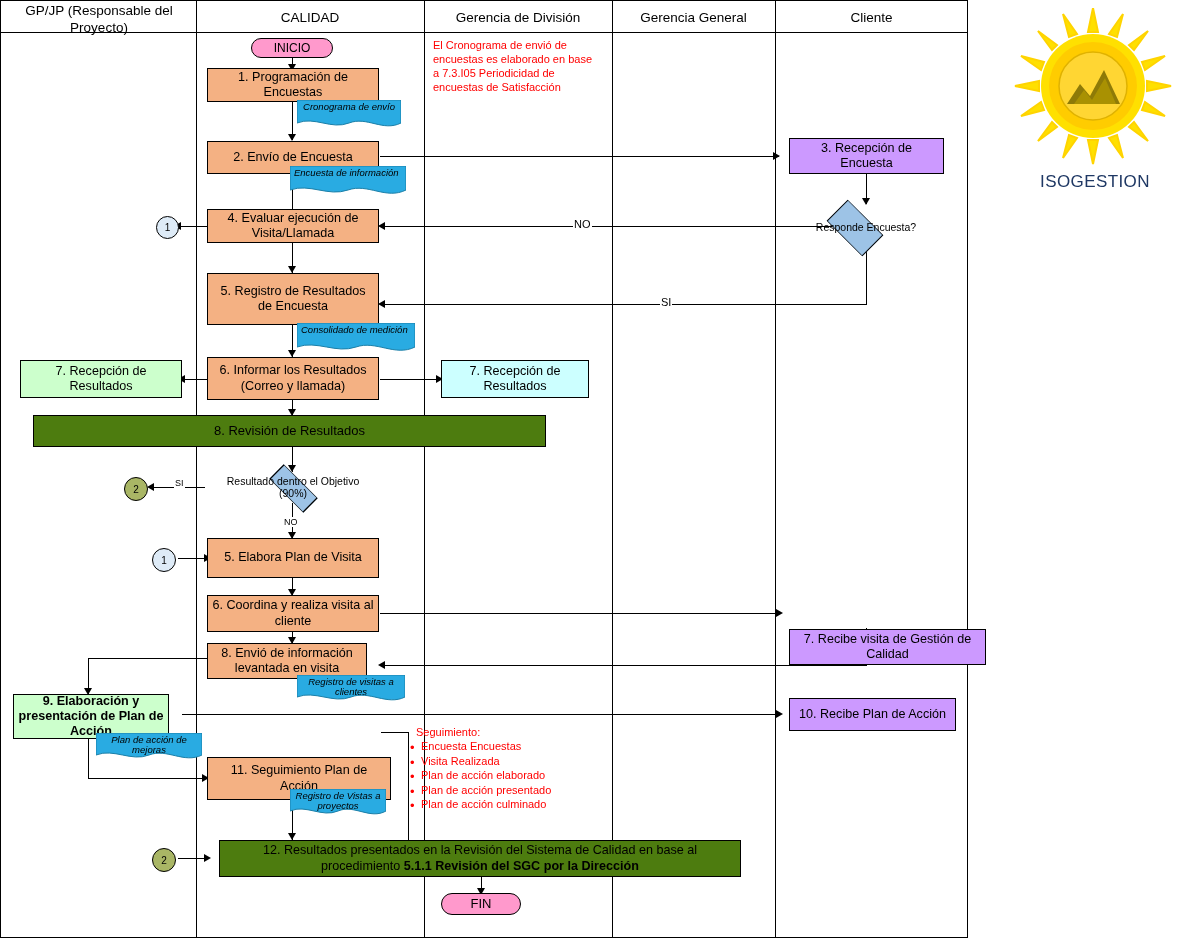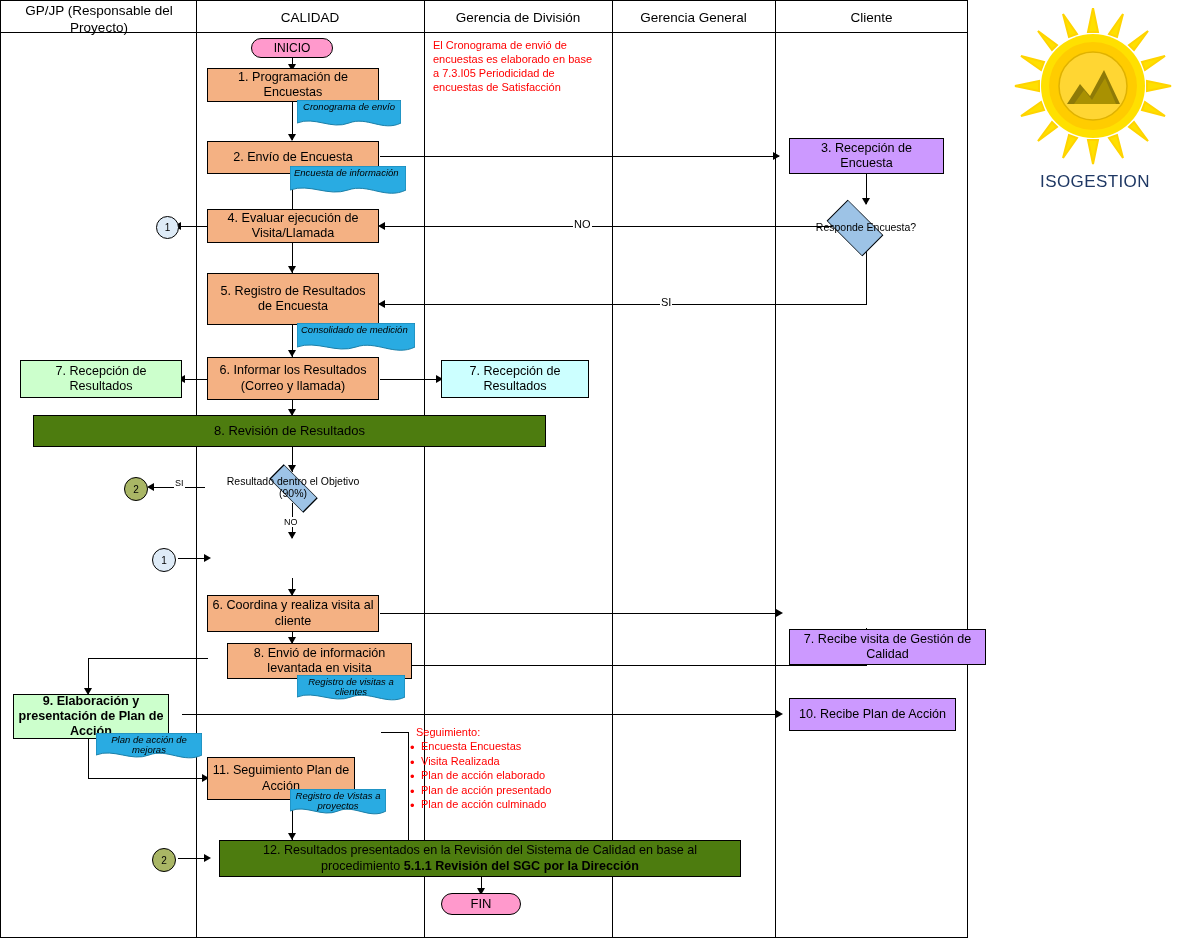--- a/index.html
+++ b/index.html
@@ -172,26 +172,27 @@
 
   <div class="node orange" style="left:207px;top:68px;width:172px;height:34px;" data-name="node-1-programacion-encuestas">1. Programación de Encuestas</div>
   <div class="node orange" style="left:207px;top:141px;width:172px;height:33px;" data-name="node-2-envio-encuesta">2. Envío de Encuesta</div>
   <div class="node purple" style="left:789px;top:138px;width:155px;height:36px;" data-name="node-3-recepcion-encuesta">3. Recepción de Encuesta</div>
   <div class="node orange" style="left:207px;top:209px;width:172px;height:34px;" data-name="node-4-evaluar-ejecucion">4. Evaluar ejecución de Visita/Llamada</div>
   <div class="node orange" style="left:207px;top:273px;width:172px;height:52px;" data-name="node-5-registro-resultados">5. Registro de Resultados de Encuesta</div>
   <div class="node orange" style="left:207px;top:357px;width:172px;height:43px;" data-name="node-6-informar-resultados">6. Informar los Resultados (Correo y llamada)</div>
   <div class="node green" style="left:20px;top:360px;width:162px;height:38px;" data-name="node-7-recepcion-resultados-gp">7. Recepción de Resultados</div>
   <div class="node cyan" style="left:441px;top:360px;width:148px;height:38px;" data-name="node-7-recepcion-resultados-division">7. Recepción de Resultados</div>
   <div class="node yellow" style="left:33px;top:415px;width:513px;height:32px;font-size:13px;" data-name="node-8-revision-resultados">8. Revisión de Resultados</div>
+  <div class="node orange" style="left:207px;top:538px;width:172px;height:40px;" data-name="node-5-elabora-plan-visita">5. Elabora Plan de Visita</div>
   <div class="node orange" style="left:207px;top:595px;width:172px;height:37px;" data-name="node-6-coordina-visita">6. Coordina y realiza visita al cliente</div>
   <div class="node purple" style="left:789px;top:629px;width:197px;height:36px;" data-name="node-7-recibe-visita">7. Recibe visita de Gestión de Calidad</div>
-  <div class="node orange" style="left:207px;top:643px;width:185px;height:36px;margin-left:20px;" data-name="node-8-envio-informacion">8. Envió de información levantada en visita</div>
+  <div class="node orange" style="left:207px;top:643px;width:160px;height:36px;" data-name="node-8-envio-informacion">8. Envió de información levantada en visita</div>
   <div class="node green" style="left:13px;top:694px;width:156px;height:45px;font-weight:bold;" data-name="node-9-elaboracion-plan-accion">9. Elaboración y presentación de Plan de Acción</div>
   <div class="node purple" style="left:789px;top:698px;width:167px;height:33px;" data-name="node-10-recibe-plan-accion">10. Recibe Plan de Acción</div>
-  <div class="node orange" style="left:207px;top:757px;width:148px;height:43px;" data-name="node-11-seguimiento-plan-accion">11. Seguimiento Plan de Acción</div>
+  <div class="node orange" style="left:207px;top:757px;width:184px;height:43px;" data-name="node-11-seguimiento-plan-accion">11. Seguimiento Plan de Acción</div>
 
   <div class="node yellow" style="left:219px;top:840px;width:522px;height:37px;font-size:12.6px;" data-name="node-12-resultados-revision-sgc">
     <div>
       <span data-name="node-12-text-part1">12. Resultados presentados en la Revisión del Sistema de Calidad en base al procedimiento </span><span style="font-weight:bold" data-name="node-12-text-part2">5.1.1 Revisión del SGC por la Dirección</span>
     </div>
   </div>
 
   <div class="diamond" style="left:831px;top:204px;width:46px;height:46px;" data-name="decision-responde-encuesta-shape"></div>
   <div class="diamond-label" style="left:813px;top:210px;width:106px;height:34px;" data-name="decision-responde-encuesta-label">Responde Encuesta?</div>
 

